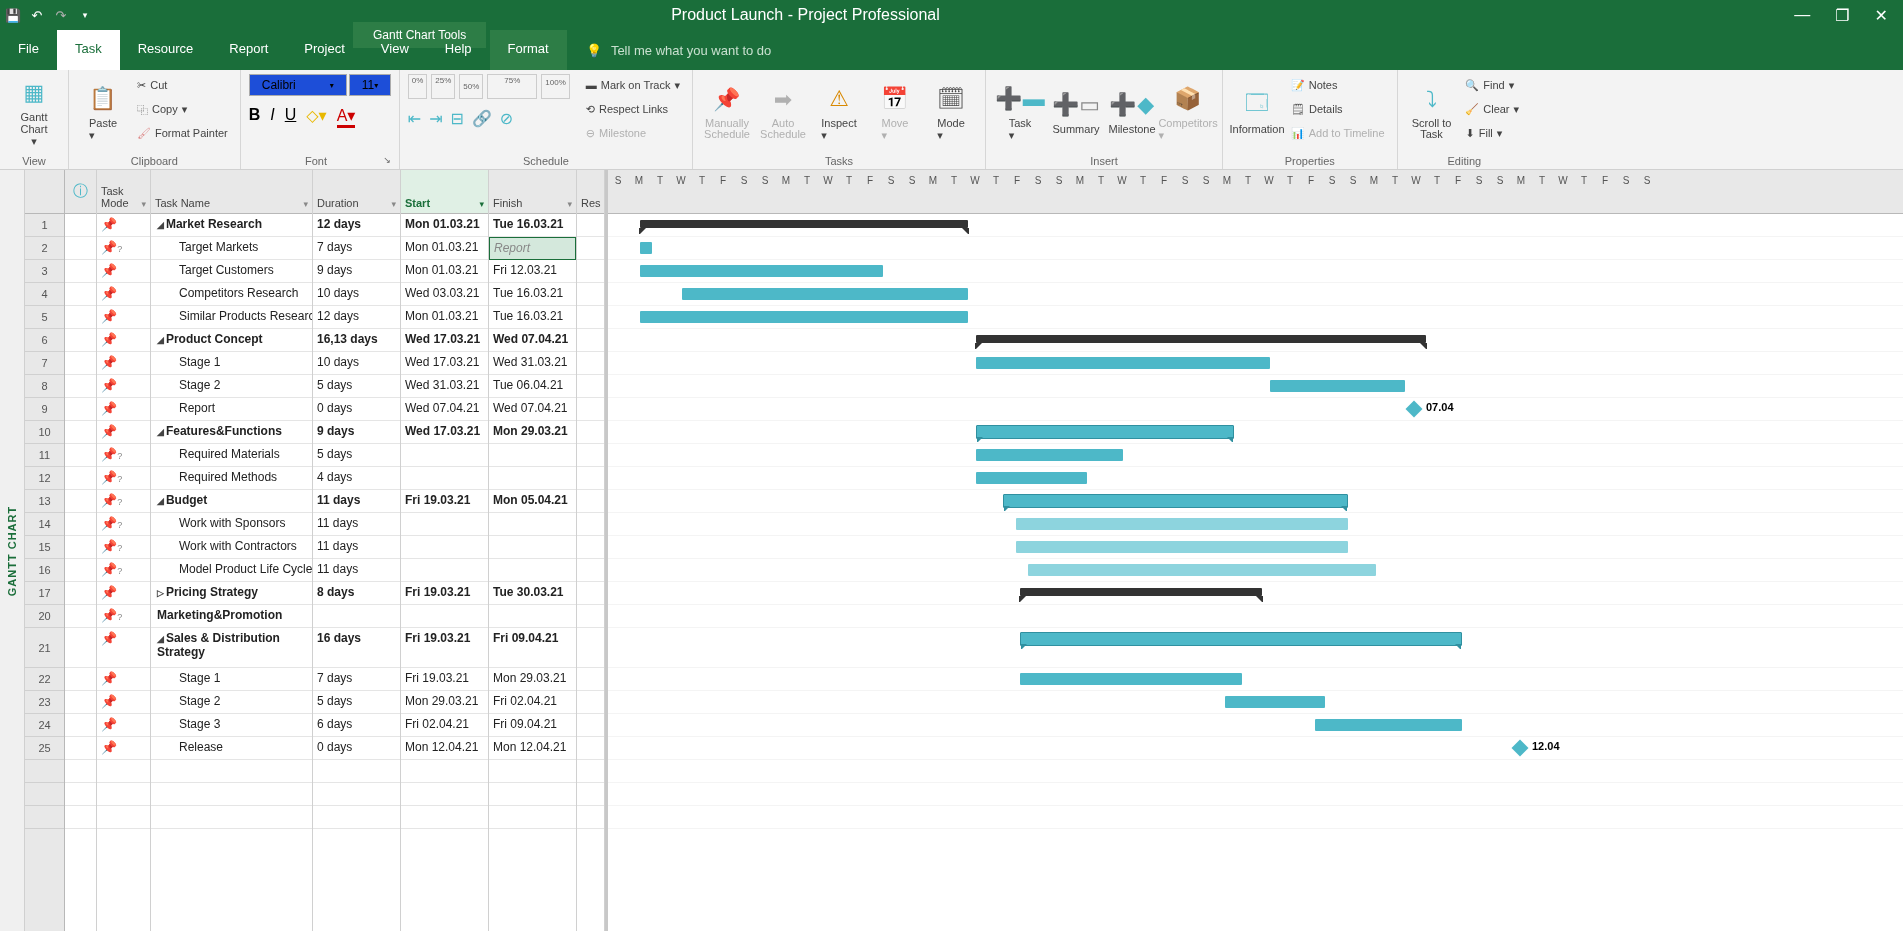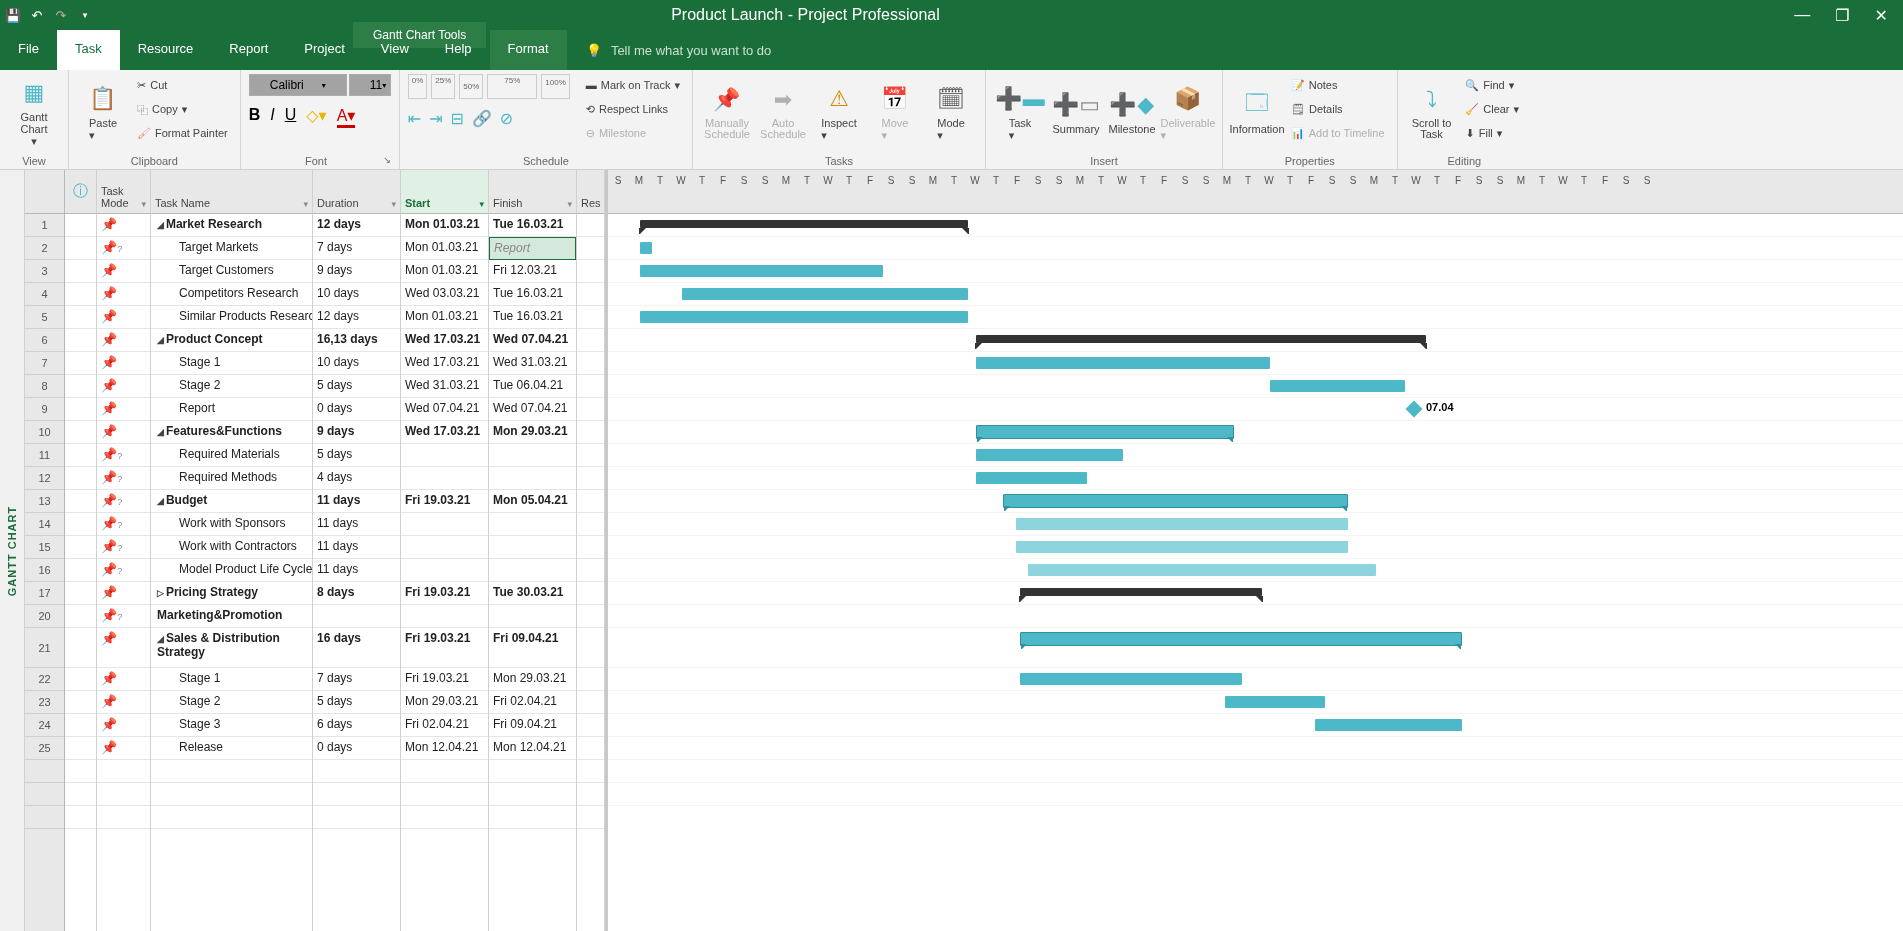--- a/index.html
+++ b/index.html
@@ -16,21 +16,21 @@
 .menu-item.highlight { background: #2d7d46; }
 .tellme { display: flex; align-items: center; padding-left: 20px; color: #c8e0cf; font-size: 13px; gap: 8px; }
 .ribbon { background: #f3f3f3; height: 100px; border-bottom: 1px solid #d0d0d0; display: flex; }
 .rgroup { border-right: 1px solid #d6d6d6; padding: 4px 8px 2px 8px; display: flex; flex-direction: column; }
 .rgroup-content { flex: 1; display: flex; align-items: flex-start; gap: 4px; }
 .rgroup-label { text-align: center; font-size: 11px; color: #666; padding-top: 1px; }
 .big-btn { display: flex; flex-direction: column; align-items: center; justify-content: center; width: 52px; height: 76px; font-size: 11px; color: #444; gap: 2px; }
 .big-btn-icon { width: 32px; height: 32px; display: flex; align-items: center; justify-content: center; font-size: 22px; }
 .small-btn { display: flex; align-items: center; gap: 4px; font-size: 11px; color: #444; height: 22px; padding: 0 4px; }
 .vcol { display: flex; flex-direction: column; gap: 2px; }
-.font-box { border: 1px solid #ababab; background: #a3a3a3; font-size: 12px; padding: 2px 20px; height: 22px; display: flex; align-items: center; justify-content: space-between; }
+.font-box { border: 1px solid #ababab; background: #1d4ed8; font-size: 12px; padding: 2px 12px; height: 22px; display: flex; align-items: center; justify-content: space-between; }
 .content { display: flex; height: calc(100% - 170px); }
 .side-label { width: 25px; background: #f0f0f0; border-right: 1px solid #d0d0d0; display: flex; align-items: center; justify-content: center; }
 .side-label span { transform: rotate(-90deg); white-space: nowrap; font-size: 11px; color: #1a6e3a; font-weight: 600; letter-spacing: 1px; }
 .grid-area { display: flex; flex: 1; overflow: hidden; }
 .row-nums { width: 40px; background: #e8e8e8; border-right: 1px solid #b8b8b8; }
 .hdr-cell { height: 44px; border-bottom: 1px solid #b8b8b8; }
 .num-cell { height: 23px; border-bottom: 1px solid #d0d0d0; text-align: center; font-size: 11px; color: #555; line-height: 23px; }
 .num-cell.tall { height: 40px; line-height: 40px; }
 .task-cols { display: flex; border-right: 3px solid #c8c8c8; }
 .col { border-right: 1px solid #d0d0d0; }
@@ -228,21 +228,21 @@
       <div class="big-btn">
           <div class="big-btn-icon" style="color:#888;">➕▭</div>
           <div>Summary</div>
         </div>
       <div class="big-btn">
           <div class="big-btn-icon" style="color:#4db8c8;">➕◆</div>
           <div>Milestone</div>
         </div>
       <div class="big-btn disabled">
           <div class="big-btn-icon">📦</div>
-          <div><span>Deliverable</span><br>▾</div>
+          <div><span>Competitors</span><br>▾</div>
         </div>
     </div>
     <div class="rgroup-label">Insert</div>
   </div>
 
   <div class="rgroup">
     <div class="rgroup-content">
       <div class="big-btn">
           <div class="big-btn-icon" style="color:#4db8c8;">🗔</div>
           <div>Information</div>
@@ -669,19 +669,23 @@
           </div>
           <div class="gantt-row">
             <div class="bar " style="left:412px;width:222px;"></div>
           </div>
           <div class="gantt-row">
             <div class="bar " style="left:617px;width:100px;"></div>
           </div>
           <div class="gantt-row">
             <div class="bar " style="left:707px;width:147px;"></div>
           </div>
+          <div class="gantt-row">
+            <div class="milestone" style="left:906px;"></div>
+            <div class="ms-label" style="left:924px;">12.04</div>
+          </div>
           <div class="gantt-row"></div>
           <div class="gantt-row"></div>
           <div class="gantt-row"></div>
         </div>
     </div>
   </div>
 </div>
 
 </body></html>

